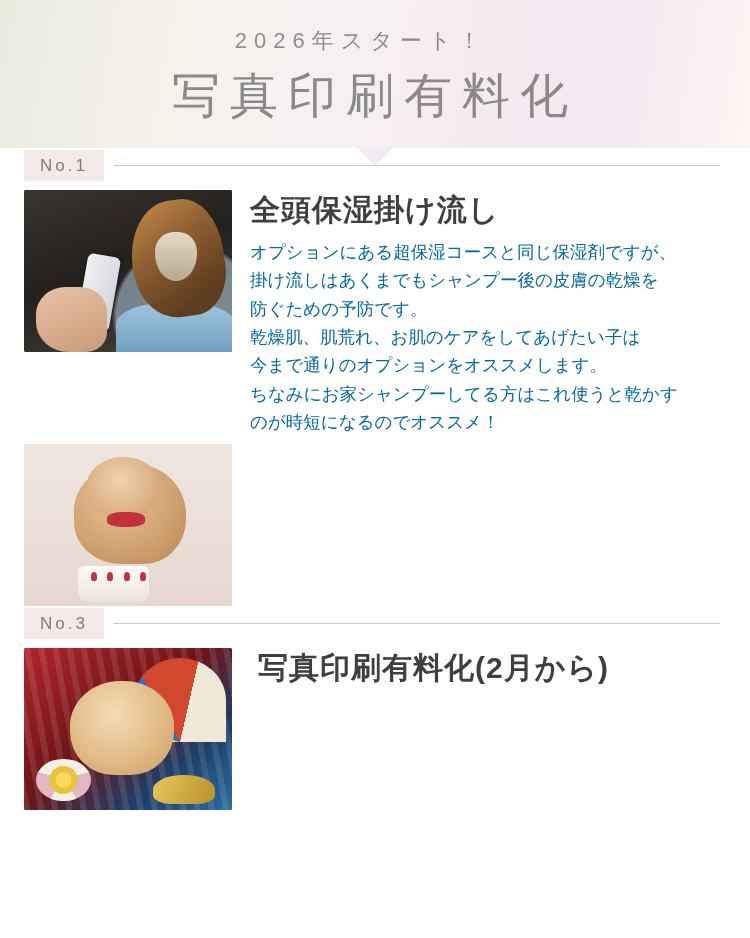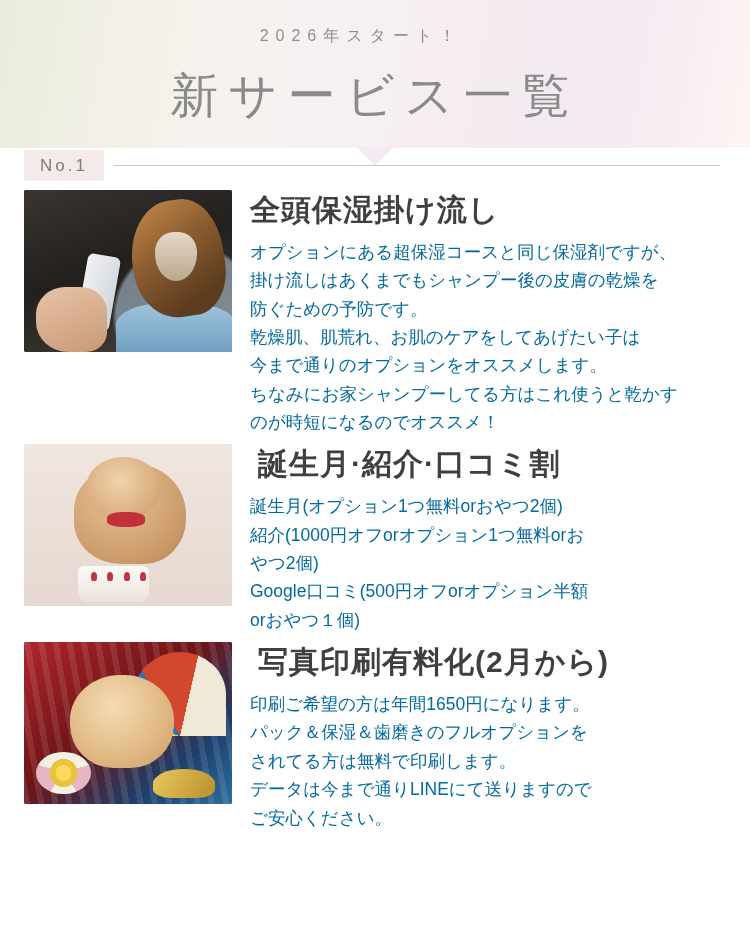--- a/index.html
+++ b/index.html
@@ -31,21 +31,21 @@
         #f7eef3 90%,
         #fdf6f2 100%);
     overflow: visible;
   }
   .header-sub {
     position: absolute;
     top: 26px;
     left: 0;
     width: 722px;
     text-align: center;
-    font-size: 16px;
+    font-size: 22px;
     letter-spacing: 7px;
     color: #8e8e8e;
     font-weight: 400;
   }
   .header-title {
     position: absolute;
     top: 64px;
     left: 0;
     width: 750px;
     text-align: center;
@@ -213,21 +213,21 @@
     position:absolute; right: 8%; bottom: 4%; width: 30%; height: 18%;
     background: linear-gradient(120deg,#e9c95e,#b98f2c);
     border-radius: 50% 50% 30% 30%;
   }
 </style>
 </head>
 <body>
 
 <div class="header">
   <div class="header-sub">2026年スタート！</div>
-  <div class="header-title">新サービス一覧</div>
+  <div class="header-title">写真印刷有料化</div>
   <div class="header-arrow"></div>
 </div>
 
 <div class="section">
   <div class="label-row">
     <div class="no-badge">No.1</div>
     <div class="label-line"></div>
   </div>
   <div class="body-row">
     <div class="photo ph1">
@@ -257,42 +257,33 @@
       <div class="bg"></div>
       <div class="pup"></div>
       <div class="head"></div>
       <div class="bow"></div>
       <div class="cake"></div>
       <div class="berry" style="left:32%"></div>
       <div class="berry" style="left:40%"></div>
       <div class="berry" style="left:48%"></div>
       <div class="berry" style="left:56%"></div>
     </div>
-    <div class="content">
-      <h2 class="sec-title indent">誕生月·紹介·口コミ割</h2>
-      <div class="sec-body">誕生月(オプション1つ無料orおやつ2個)
-紹介(1000円オフorオプション1つ無料orお
-やつ2個)
-Google口コミ(500円オフorオプション半額
-orおやつ１個)</div>
-    </div>
   </div>
 </div>
 
 <div class="section">
+  <div class="label-row">
+    <div class="no-badge">No.3</div>
+    <div class="label-line"></div>
+  </div>
   <div class="body-row">
     <div class="photo ph3">
       <div class="bg"></div>
       <div class="fan"></div>
       <div class="pup"></div>
       <div class="flower"></div>
       <div class="gold"></div>
     </div>
     <div class="content">
       <h2 class="sec-title indent">写真印刷有料化(2月から)</h2>
-      <div class="sec-body">印刷ご希望の方は年間1650円になります。
-パック＆保湿＆歯磨きのフルオプションを
-されてる方は無料で印刷します。
-データは今まで通りLINEにて送りますので
-ご安心ください。</div>
     </div>
   </div>
 </div>
 
 </body></html>

